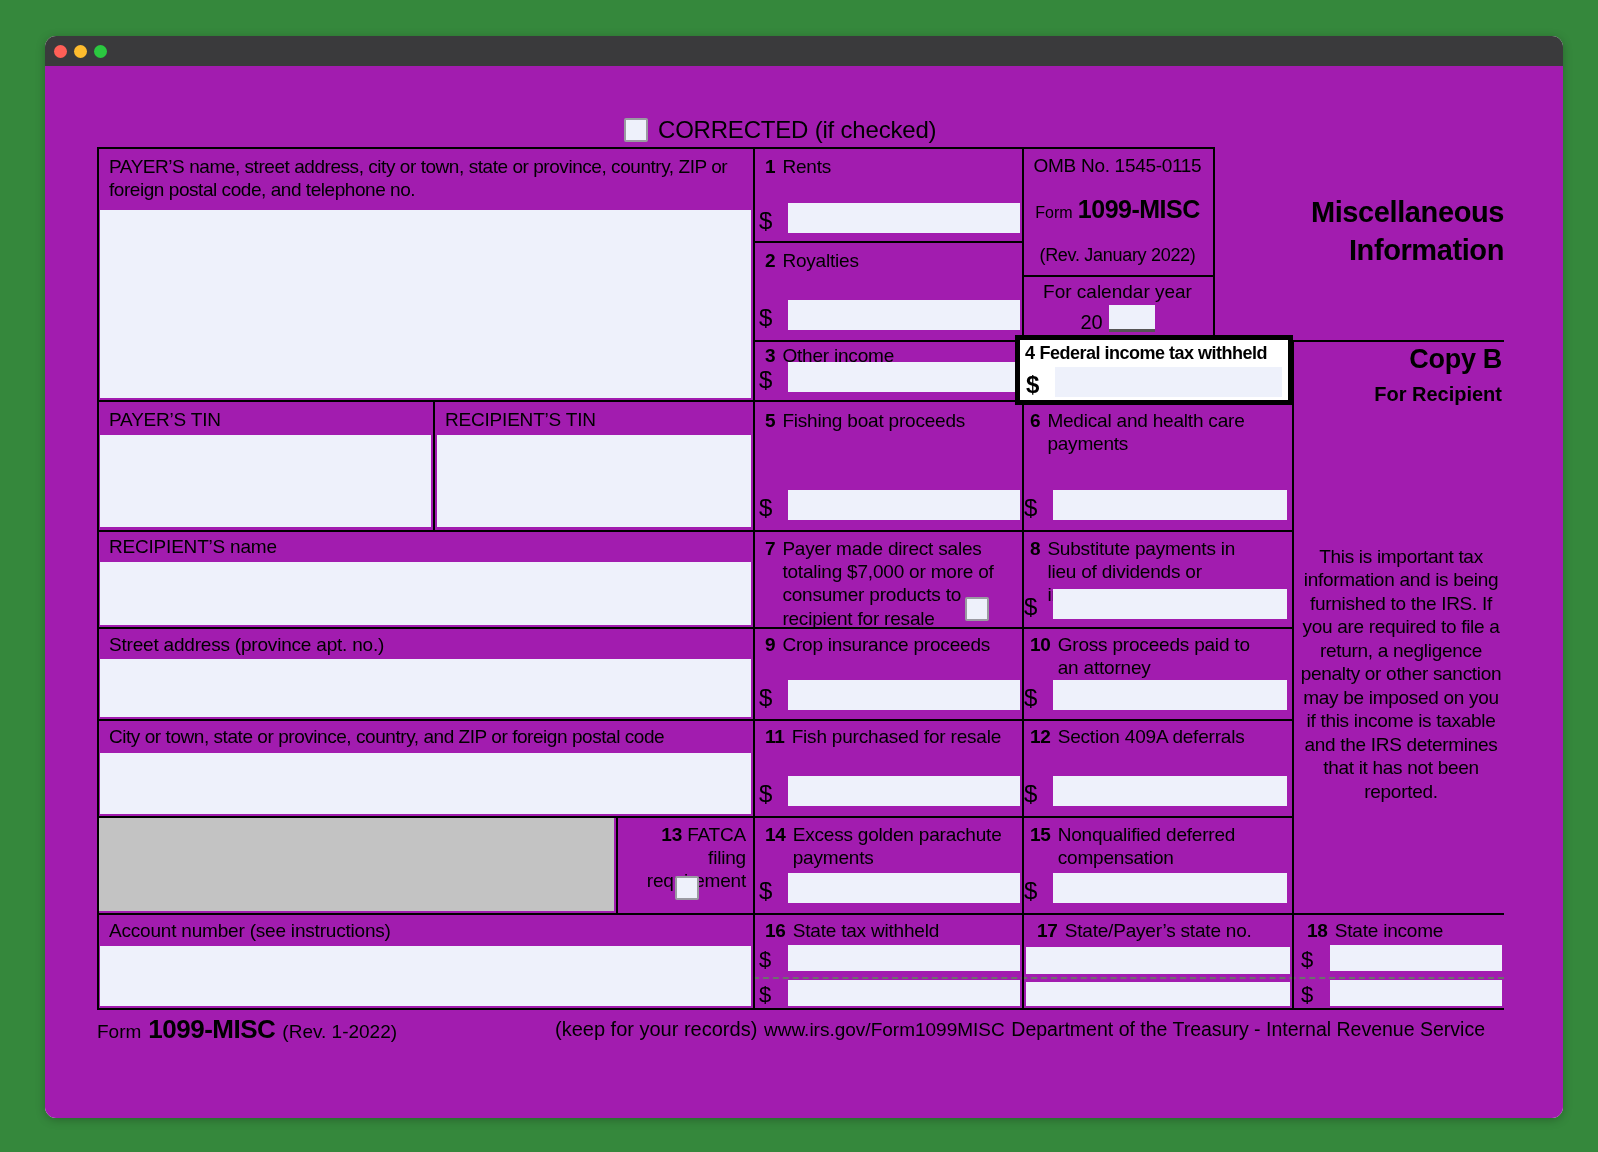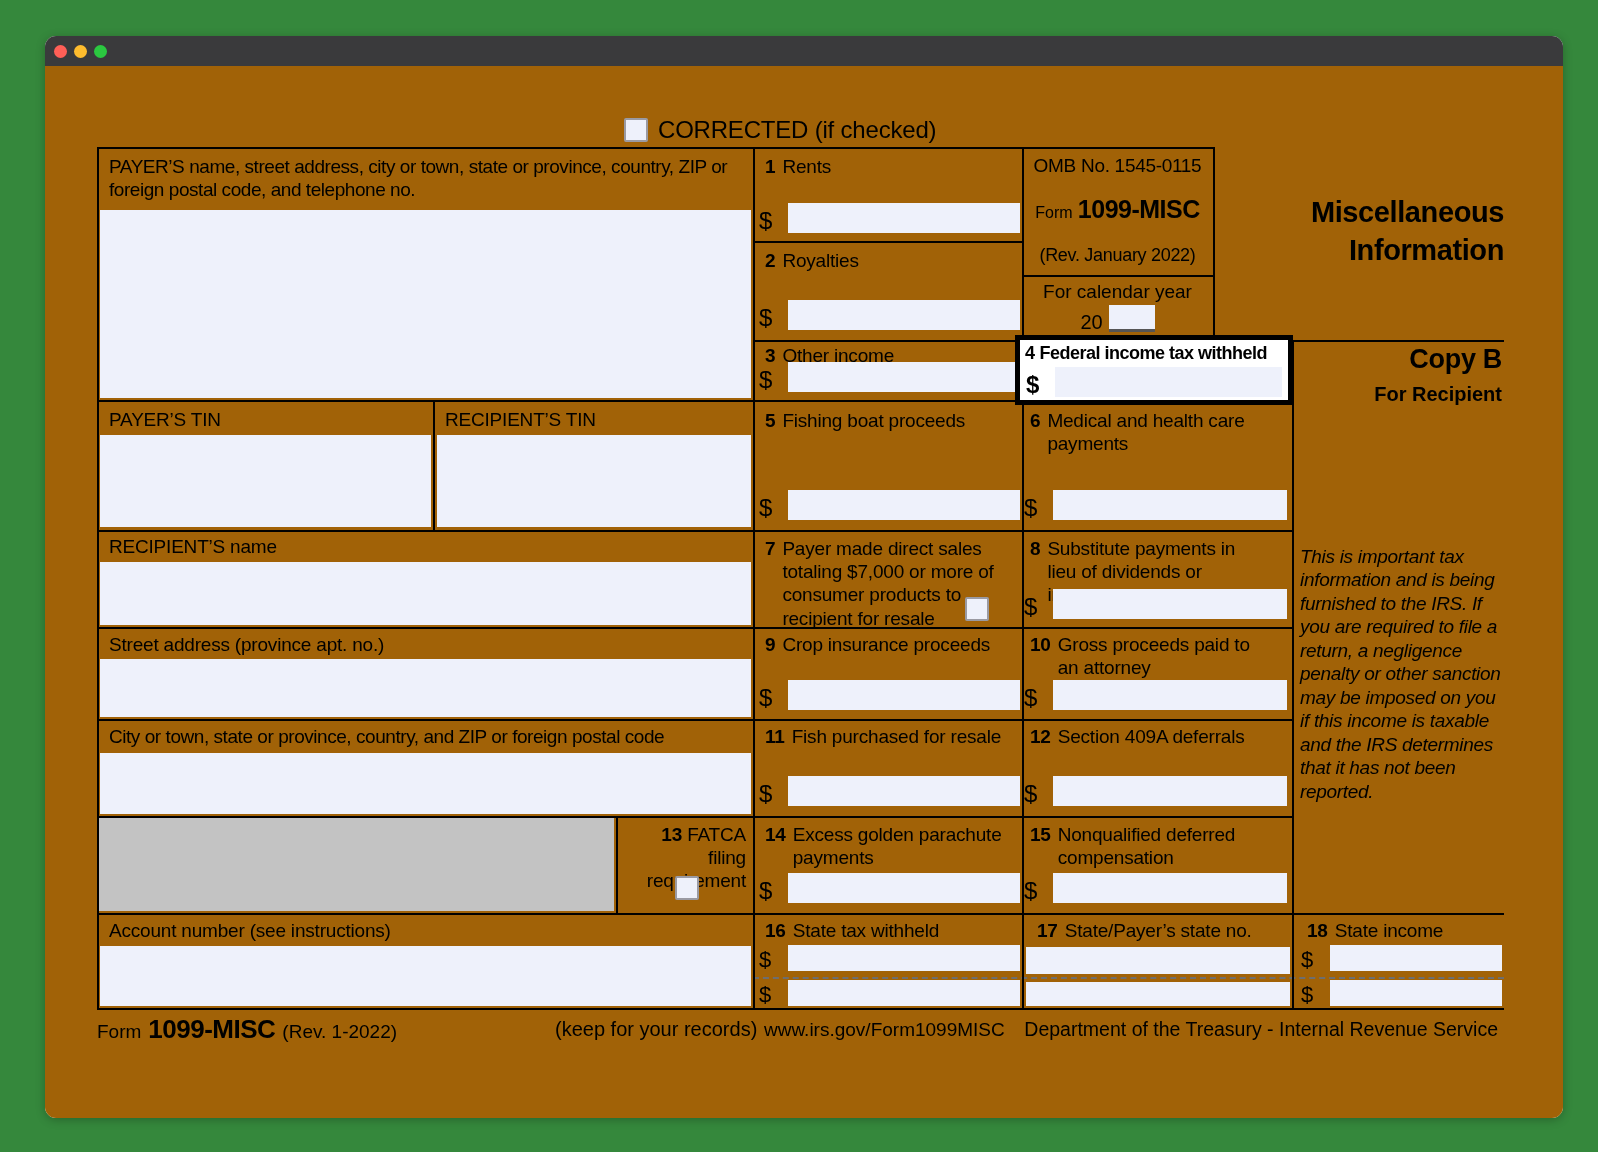--- a/index.html
+++ b/index.html
@@ -15,21 +15,21 @@
     box-shadow:0 2px 10px rgba(0,0,0,.25);
   }
   .titlebar{
     position:absolute;left:0;top:0;width:100%;height:30px;background:#3A3A3C;
     display:flex;align-items:center;padding-left:9px;box-sizing:border-box;gap:7px;
   }
   .light{width:13px;height:13px;border-radius:50%;display:inline-block;}
   .light.red{background:#FF5F57;}
   .light.yellow{background:#FEBC2E;}
   .light.green{background:#2BC840;}
-  .content{position:absolute;left:0;top:30px;width:1518px;height:1052px;background:#a16207;}
+  .content{position:absolute;left:0;top:30px;width:1518px;height:1052px;background:#a21caf;}
 
   
   .corrected{position:absolute;left:579px;top:50px;display:flex;align-items:center;gap:10px;}
   .cbx{width:24px;height:24px;background:#EEF1FB;border:2px solid #9a9aa2;border-radius:2px;box-sizing:border-box;}
   .corrected .txt{font-size:24px;letter-spacing:-0.2px;}
 
   
   .sheet{position:absolute;left:52px;top:81px;width:1407px;height:863px;font-size:19px;}
   .hl,.vl{position:absolute;background:#000;}
   .hl{height:2px;}
@@ -61,38 +61,38 @@
   .cal-row{position:absolute;top:30px;width:100%;display:flex;justify-content:center;align-items:flex-end;gap:6px;}
   .cal-row .yr{font-size:20px;line-height:1;}
   .yearfld{width:46px;height:24px;background:#EEF1FB;border-bottom:3px solid #555;}
 
   
   .misc-title{position:absolute;left:1120px;top:46px;width:287px;text-align:right;
     font-size:29px;font-weight:700;line-height:1.32;letter-spacing:-0.4px;}
   .copyb{position:absolute;left:1197px;top:197px;width:208px;text-align:right;}
   .copyb .cb{font-size:27px;font-weight:700;letter-spacing:-0.3px;}
   .copyb .fr{font-size:20px;font-weight:700;margin-top:8px;}
-  .notice{position:absolute;left:1203px;top:398px;width:202px;text-align:left;
-    font-size:19px;line-height:1.235;letter-spacing:-0.3px;font-style:italic;}
+  .notice{position:absolute;left:1203px;top:398px;width:202px;text-align:center;
+    font-size:19px;line-height:1.235;letter-spacing:-0.3px;}
 
   
   .box4{position:absolute;left:918px;top:188px;width:278px;height:70px;border:5px solid #000;
     background:#fff;box-sizing:border-box;}
   .box4 .b4lbl{position:absolute;left:5px;top:3px;font-size:18px;font-weight:700;letter-spacing:-0.5px;display:flex;gap:5px;}
   .box4 .amount{left:6px;right:6px;bottom:3px;}
   .box4 .cur{font-weight:700;}
 
   
   .footer{position:absolute;left:52px;top:948px;width:1407px;height:34px;font-size:19px;}
   .f-form{position:absolute;left:0;top:0;display:flex;align-items:baseline;gap:7px;}
   .f-form .fw{font-size:19px;}
   .f-form .fn{font-size:26px;font-weight:700;letter-spacing:-0.5px;}
   .f-keep{position:absolute;left:458px;top:4px;font-size:20px;}
   .f-url{position:absolute;left:667px;top:5px;font-size:19px;}
-  .f-dept{position:absolute;right:6px;top:4px;font-size:19.5px;}
+  .f-dept{position:absolute;right:19px;top:4px;font-size:19.5px;}
 </style>
 </head>
 <body>
 
 <div class="window">
   <div class="titlebar">
     <span class="light red"></span>
     <span class="light yellow"></span>
     <span class="light green"></span>
   </div>

